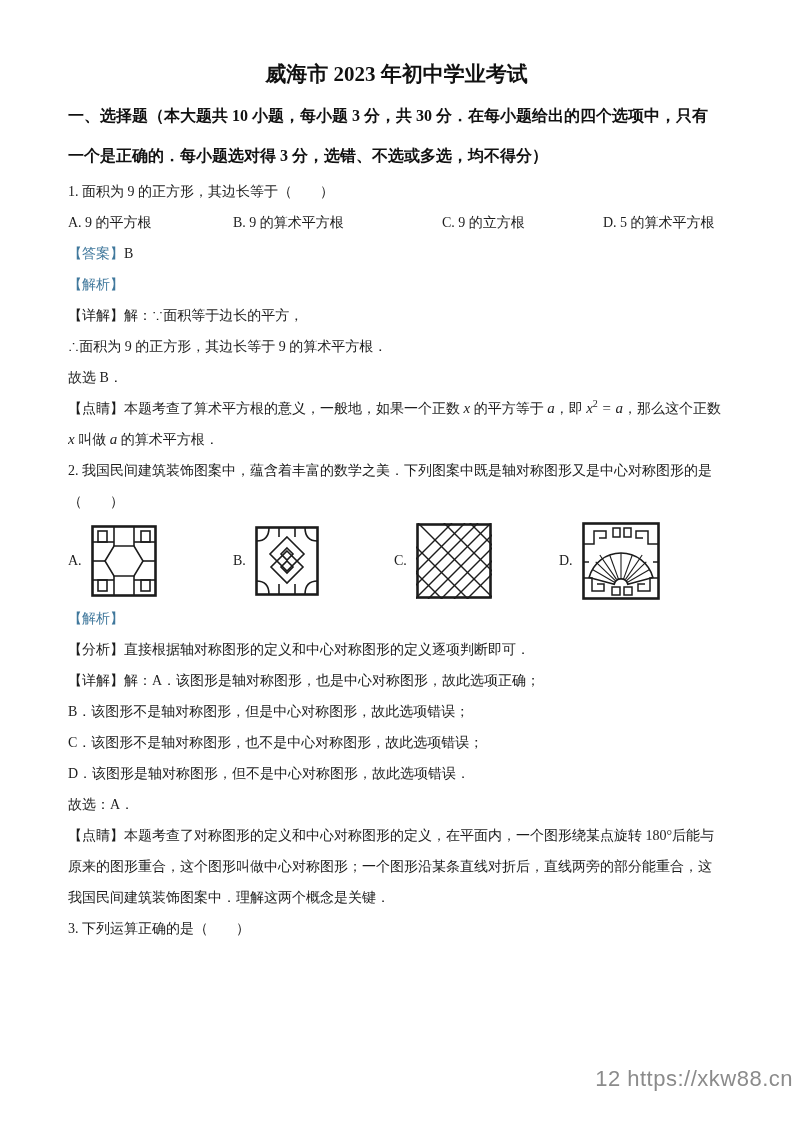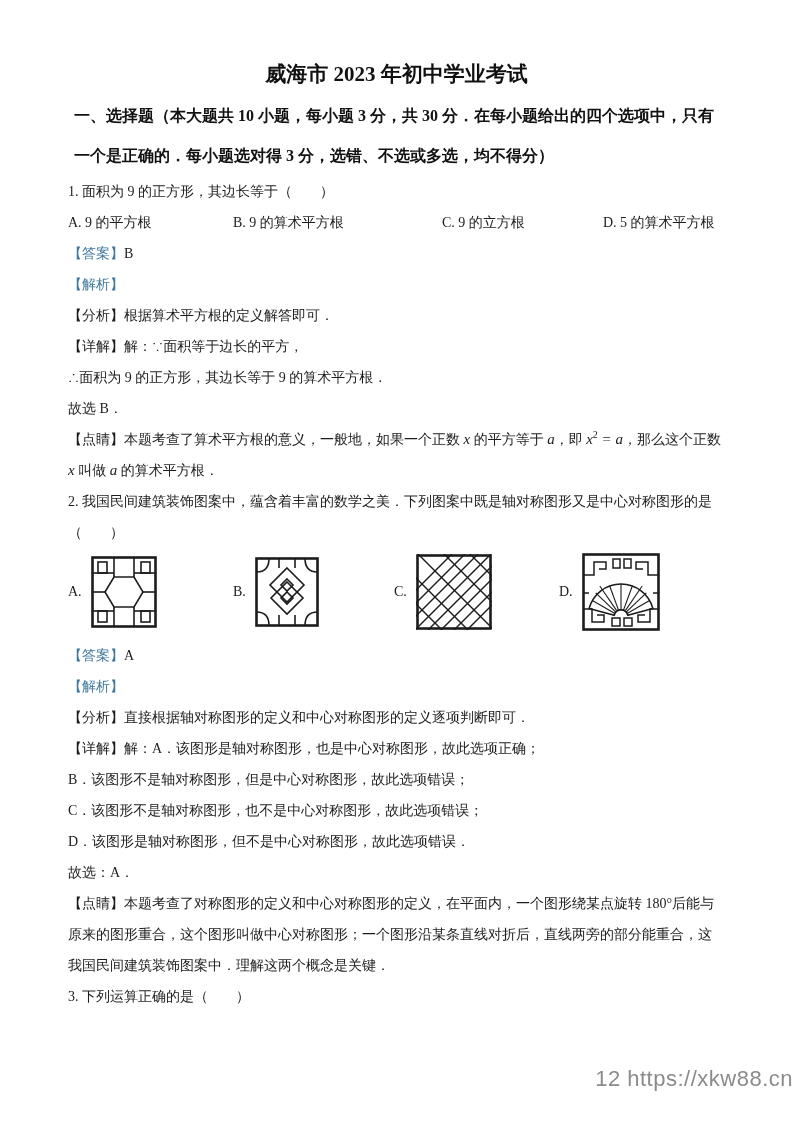--- a/index.html
+++ b/index.html
@@ -25,21 +25,20 @@
     white-space: nowrap;
   }
   .hline {
     font-size: 16px;
     font-weight: 700;
     line-height: 40px;
     height: 40px;
     color: #111;
     white-space: nowrap;
     overflow: hidden;
-    margin-left: 6px;
   }
   .line {
     font-size: 14px;
     line-height: 31px;
     height: 31px;
     white-space: nowrap;
     overflow: hidden;
   }
   .blue { color: #40789C; text-align: center; }
   .opt-a { display: inline-block; width: 165px; }
@@ -100,21 +99,20 @@
     </div>
 
     <div class="line">
       <span class="blue">【答案】</span><span>B</span>
     </div>
 
     <div class="line">
       <span class="blue">【解析】</span>
     </div>
 
-    <div class="line">【分析】根据算术平方根的定义解答即可．</div>
     <div class="line">【详解】解：∵面积等于边长的平方，</div>
     <div class="line">∴面积为 9 的正方形，其边长等于 9 的算术平方根．</div>
     <div class="line">故选 B．</div>
 
     <div class="line">
       <span>【点睛】本题考查了算术平方根的意义，一般地，如果一个正数 </span><span class="math">x</span><span> 的平方等于 </span><span class="math">a</span><span>，即 </span><span class="math"><span>x</span><sup>2</sup></span><span class="math"> = </span><span class="math">a</span><span>，那么这个正数</span>
     </div>
 
     <div class="line">
       <span class="math">x</span><span> 叫做 </span><span class="math">a</span><span> 的算术平方根．</span>
@@ -216,23 +214,20 @@
             <path d="M 76.5 56 H 68 V 69 H 56 V 62 H 63"></path>
             <rect x="30" y="65" width="8" height="8"></rect>
             <rect x="42" y="65" width="8" height="8"></rect>
             <line x1="1.5" y1="40" x2="7" y2="40"></line>
             <line x1="71" y1="40" x2="76.5" y2="40"></line>
           </g>
         </svg>
       </span>
     </div>
 
-    <div class="line gap6">
-      <span class="blue">【答案】</span><span>A</span>
-    </div>
 
     <div class="line">
       <span class="blue">【解析】</span>
     </div>
 
     <div class="line">【分析】直接根据轴对称图形的定义和中心对称图形的定义逐项判断即可．</div>
     <div class="line">【详解】解：A．该图形是轴对称图形，也是中心对称图形，故此选项正确；</div>
     <div class="line">B．该图形不是轴对称图形，但是中心对称图形，故此选项错误；</div>
     <div class="line">C．该图形不是轴对称图形，也不是中心对称图形，故此选项错误；</div>
     <div class="line">D．该图形是轴对称图形，但不是中心对称图形，故此选项错误．</div>

